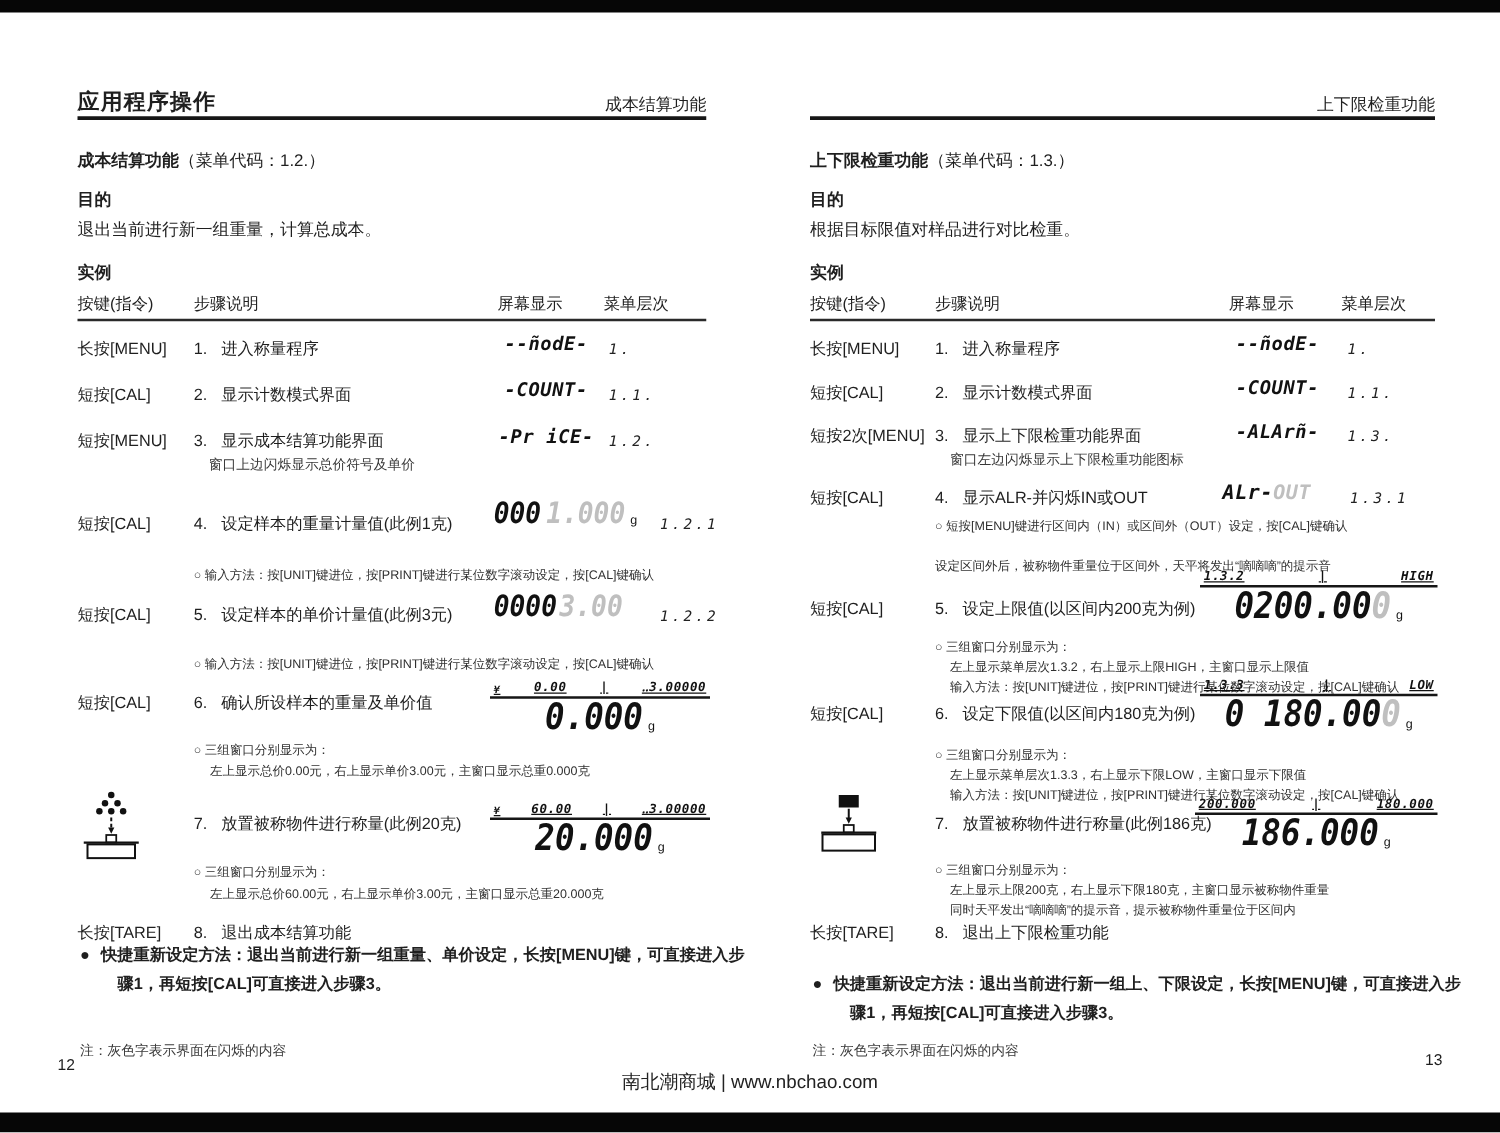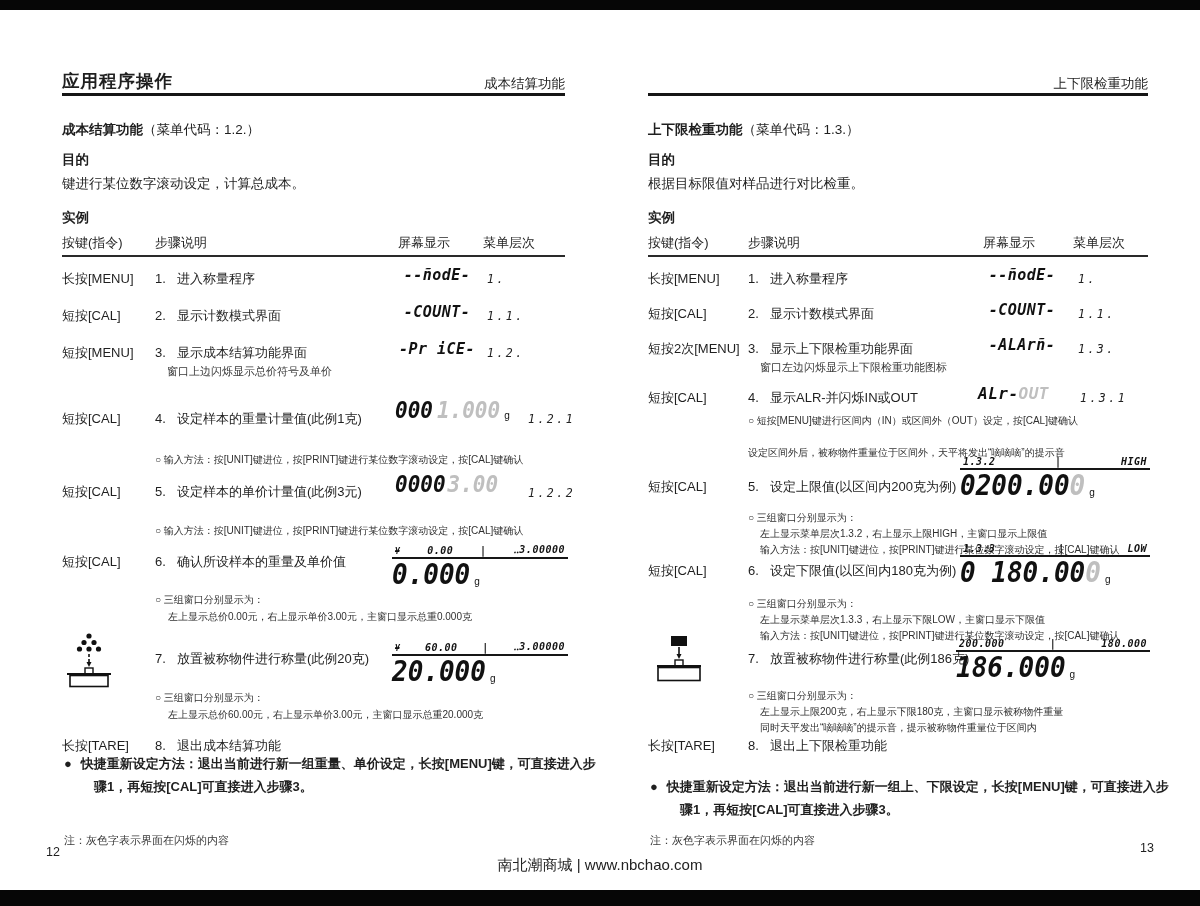--- a/index.html
+++ b/index.html
@@ -20,22 +20,22 @@
   .num{display:inline-block;min-width:22px;}
   .seg{font-family:"DejaVu Sans Mono",monospace;font-style:italic;font-weight:bold;color:#111;}
   .lcd-s{font-size:15px;letter-spacing:0.5px;}
   .lcd-m{font-size:21px;display:inline-block;transform:scaleY(1.12);transform-origin:center bottom;}
   .lcd-xl{font-size:26px;display:inline-block;transform:scaleY(1.12);transform-origin:center bottom;letter-spacing:0;}
   .gray{color:#bfbfbf;}
   .menu{font-family:"DejaVu Sans Mono",monospace;font-style:italic;font-size:11.5px;letter-spacing:2.5px;color:#222;}
   .unit{font-size:10px;font-style:normal;font-weight:normal;margin-left:4px;color:#111;}
   .lcd2{position:absolute;}
   .lcd2-top{display:flex;justify-content:space-between;align-items:flex-end;
-            font-size:10px;letter-spacing:0.5px;border-bottom:2px solid #161616;padding:0 3px 1px 3px;}
-  .lcd2-main{text-align:left;padding-top:2px;}
+            font-size:10px;letter-spacing:0.5px;border-bottom:2px solid #161616;padding:0 3px 1px 3px;text-decoration:underline;}
+  .lcd2-main{text-align:center;padding-top:2px;}
   .sym{font-size:8px;}
   .bullet{padding-left:30px;text-indent:-30px;white-space:normal;line-height:1.8;}
   .blt{margin-right:9px;}
   .noteline{white-space:nowrap;}
   svg{display:block;}
 </style>
 </head>
 <body>
 
 <div class="bar" style="top:0;height:10px"></div>
@@ -43,21 +43,21 @@
 
 <div class="pg" style="left:62px;width:503px">
   <div class="r h1" style="top:69px;left:0">应用程序操作</div>
   <div class="r t14" style="top:75px;right:0">成本结算功能</div>
   <div class="r rule" style="top:93px;left:0;width:503px"></div>
 
   <div class="r" style="top:120px;left:0">
     <span class="t14 b">成本结算功能</span><span class="t14">（菜单代码：1.2.）</span>
   </div>
   <div class="r t14 b" style="top:151px;left:0">目的</div>
-  <div class="r t14" style="top:175px;left:0">键进行某位数字滚动设定，计算总成本。</div>
+  <div class="r t14" style="top:175px;left:0">退出当前进行新一组重量，计算总成本。</div>
   <div class="r t14 b" style="top:209px;left:0">实例</div>
 
   <div class="r t13" style="top:234px;left:0">按键(指令)</div>
   <div class="r t13" style="top:234px;left:93px">步骤说明</div>
   <div class="r t13" style="top:234px;left:336px">屏幕显示</div>
   <div class="r t13" style="top:234px;left:421px">菜单层次</div>
   <div class="r rule2" style="top:255px;left:0;width:503px"></div>
 
   <div class="r t13" style="top:270px;left:0">长按[MENU]</div>
   <div class="r t13" style="top:270px;left:93px"><span class="num">1.</span><span>进入称量程序</span></div>

